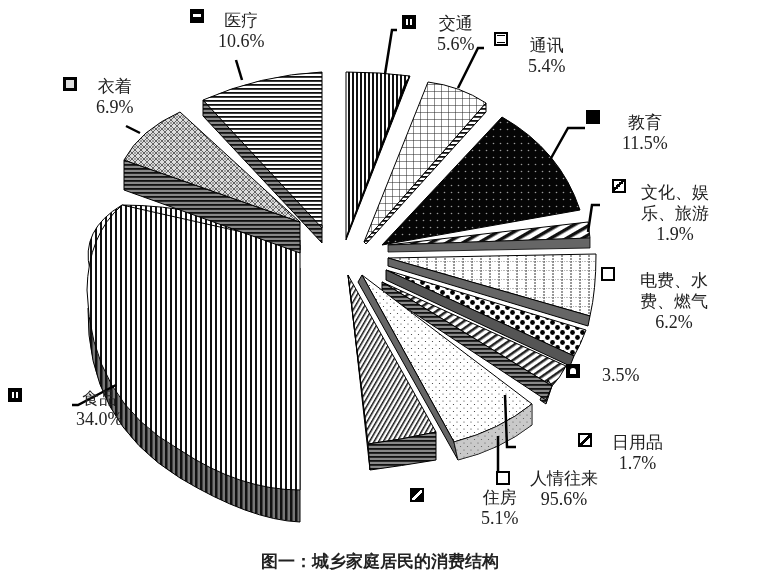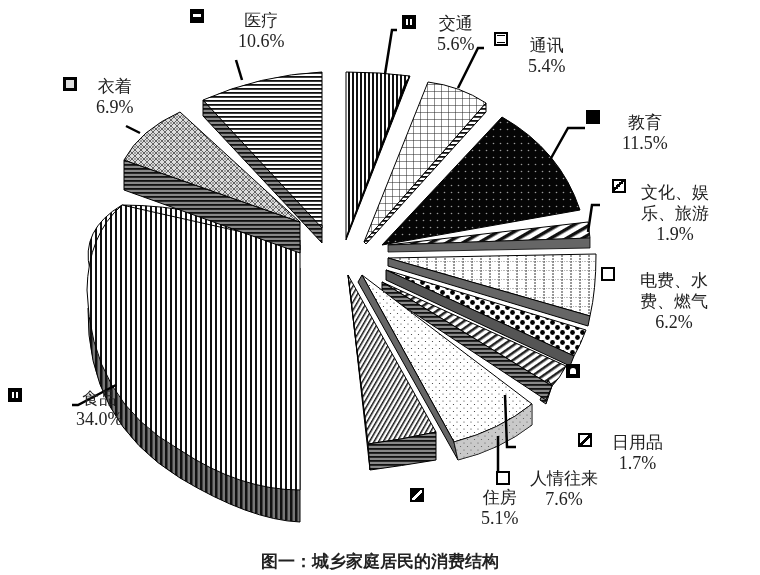--- a/index.html
+++ b/index.html
@@ -173,34 +173,34 @@
 <div class="legend-icon" style="left:578px;top:433px;background:linear-gradient(135deg,#fff 40%,#000 40% 60%,#fff 60%);"></div>
 <div class="legend-icon" style="left:496px;top:471px;"></div>
 <div class="legend-icon" style="left:410px;top:488px;background:linear-gradient(135deg,#000 40%,#fff 40% 60%,#000 60%);"></div>
 <div class="legend-icon" style="left:8px;top:388px;background:#000;">
     <div style="margin:2px 2px;height:6px;width:6px;background:repeating-linear-gradient(90deg,#fff 0 2px,#000 2px 4px);"></div>
   </div>
 <div class="legend-icon" style="left:63px;top:77px;background:#000;">
     <div style="margin:1px;height:8px;background:#ddd;"></div>
   </div>
 
-<div class="lbl" style="left:218px;top:10px;margin-left:20px;"><span>医疗</span><span class="pct">10.6%</span></div>
+<div class="lbl" style="left:218px;top:10px;"><span>医疗</span><span class="pct">10.6%</span></div>
 <div class="lbl" style="left:437px;top:13px;"><span>交通</span><span class="pct">5.6%</span></div>
 <div class="lbl" style="left:528px;top:35px;"><span>通讯</span><span class="pct">5.4%</span></div>
 <div class="lbl" style="left:622px;top:112px;"><span>教育</span><span class="pct">11.5%</span></div>
 <div class="lbl" style="left:641px;top:182px;">
     <span style="display:block">文化、娱</span>
     <span style="display:block">乐、旅游</span>
     <span class="pct">1.9%</span>
   </div>
 <div class="lbl" style="left:640px;top:270px;">
     <span style="display:block">电费、水</span>
     <span style="display:block">费、燃气</span>
     <span class="pct">6.2%</span>
   </div>
-<div class="lbl" style="left:602px;top:365px;"></div>
+<div class="lbl" style="left:602px;top:365px;"><span class="pct">3.5%</span></div>
 <div class="lbl" style="left:612px;top:432px;text-align:center;"><span>日用品</span><span class="pct">1.7%</span></div>
-<div class="lbl" style="left:530px;top:468px;"><span>人情往来</span><span class="pct">7.6%</span></div>
+<div class="lbl" style="left:530px;top:468px;"><span>人情往来</span><span class="pct">95.6%</span></div>
 <div class="lbl" style="left:443px;top:487px;margin-left:38px;"><span>住房</span><span class="pct">5.1%</span></div>
 <div class="lbl" style="left:44px;top:388px;margin-left:32px;"><span>食品</span><span class="pct">34.0%</span></div>
 <div class="lbl" style="left:96px;top:76px;"><span>衣着</span><span class="pct">6.9%</span></div>
 
 <div class="caption">图一：城乡家庭居民的消费结构</div>
 
 </body></html>

